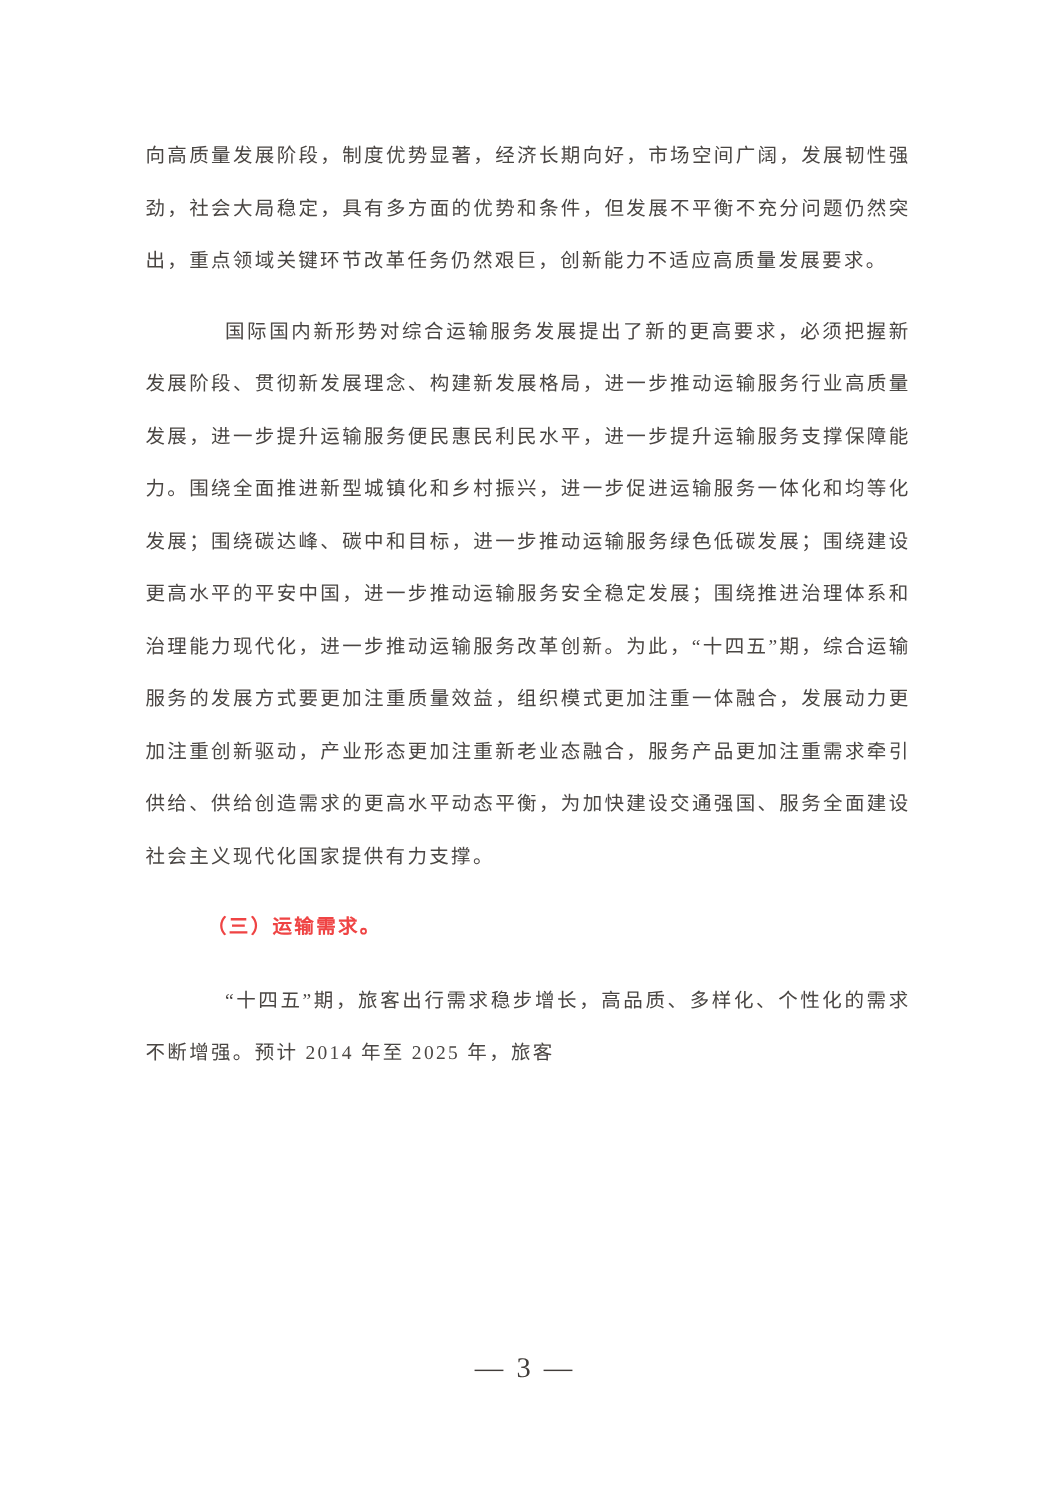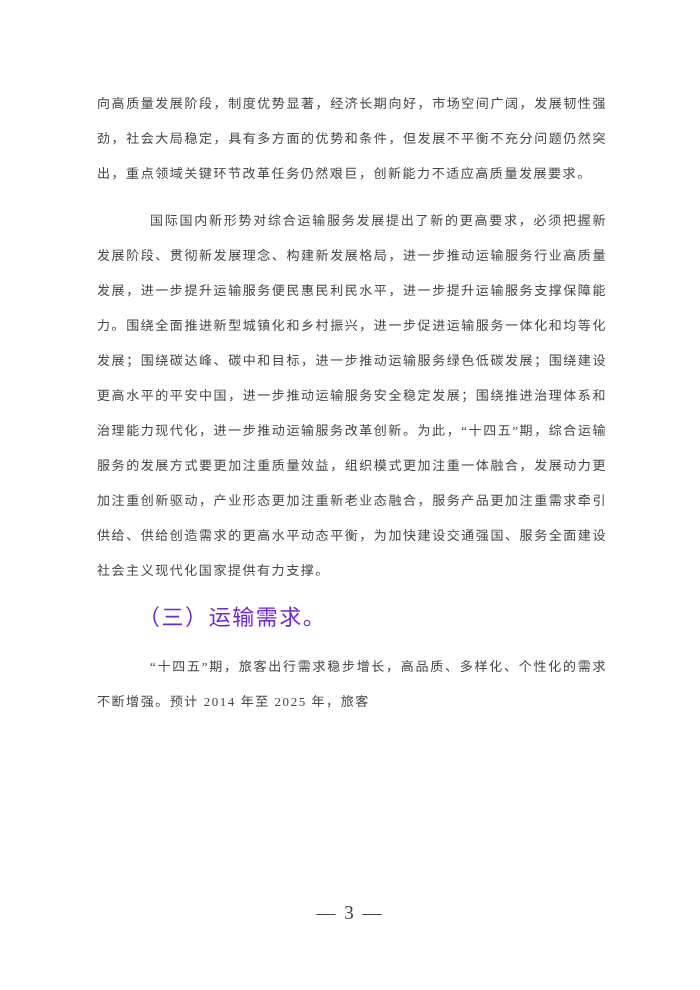--- a/index.html
+++ b/index.html
@@ -29,25 +29,25 @@
     color: #4a4643;
     text-align: justify;
     text-justify: inter-ideograph;
   }
   .para.indent {
     text-indent: 53px;
   }
   .section-heading {
     margin: 0;
     margin-top: 5px;
-    font-size: 22px;
+    font-size: 13px;
     line-height: 36.6px;
     letter-spacing: 1.55px;
-    color: #6d28d9;
-    font-weight: normal;
+    color: #ef4444;
+    font-weight: bold;
     text-indent: 53px;
     text-align: justify;
   }
   .page-footer {
     position: absolute;
     left: 0;
     top: 902px;
     width: 700px;
     text-align: center;
     font-size: 19px;

